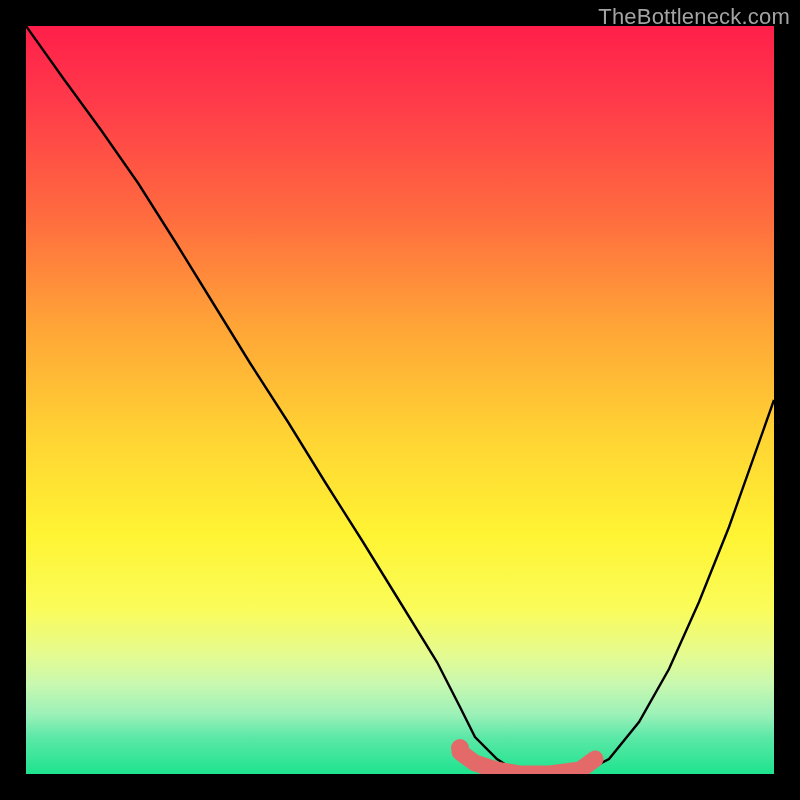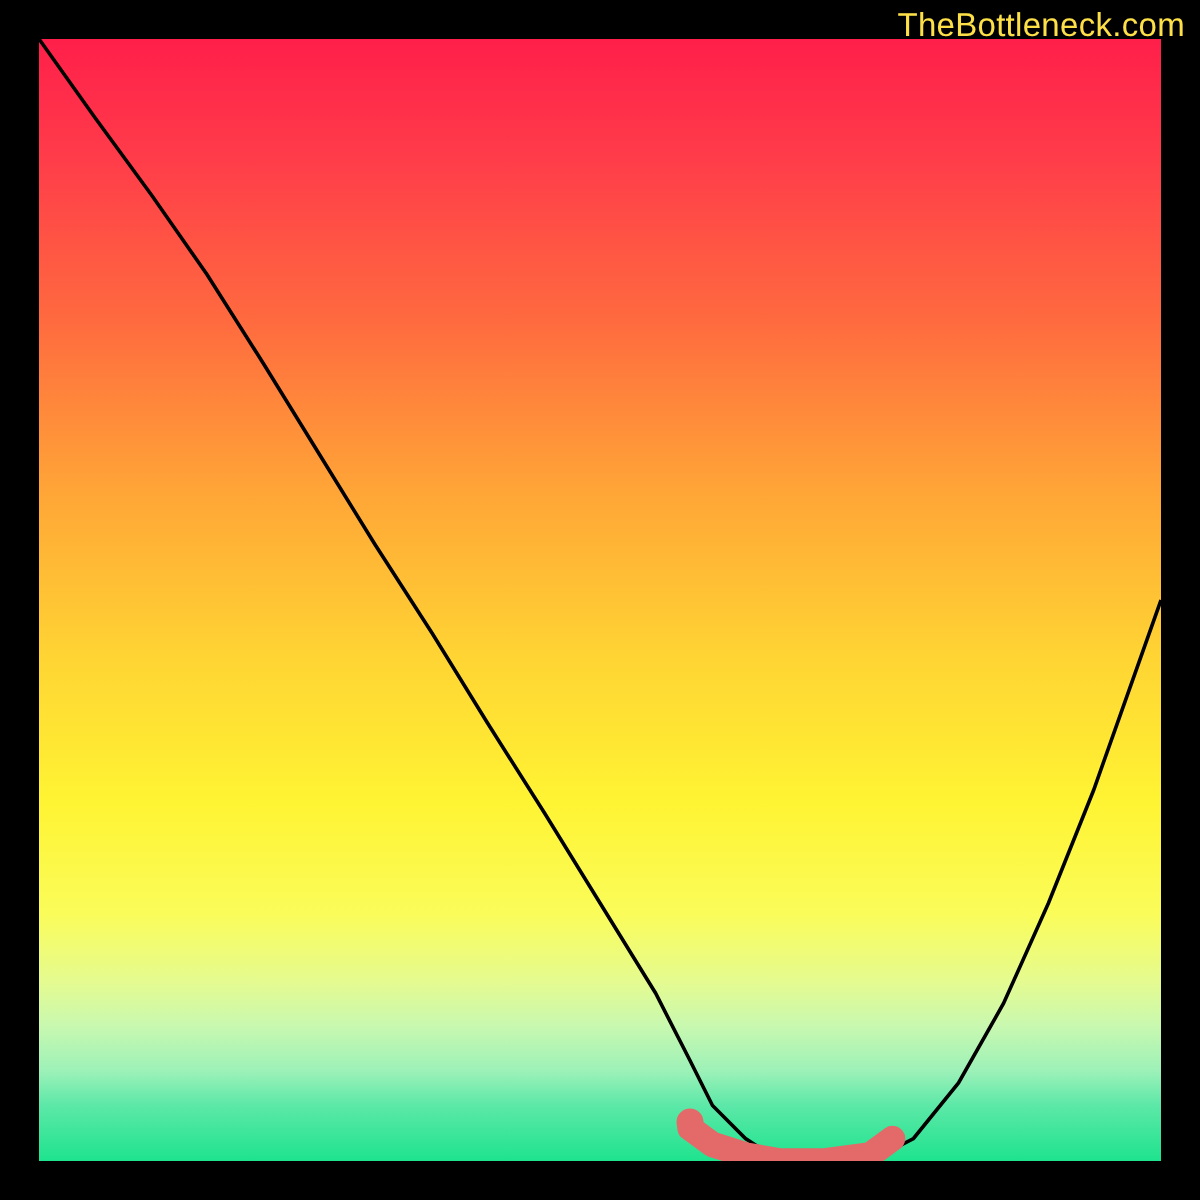--- a/index.html
+++ b/index.html
@@ -28,21 +28,21 @@
       #e5fb90 84%,
       #c8f8b0 88%,
       #9cf1b8 92%,
       #5de8a8 95%,
       #1ee38e 100%);
   }
   .watermark {
     position: absolute;
     top: 4px;
     right: 10px;
-    color: #fde047;
+    color: #a3a3a3;
     font-size: 22px;
     letter-spacing: 0.2px;
     font-weight: 400;
     user-select: none;
   }
   svg.curve {
     position: absolute;
     left: 0; top: 0;
     width: 748px;
     height: 748px;

